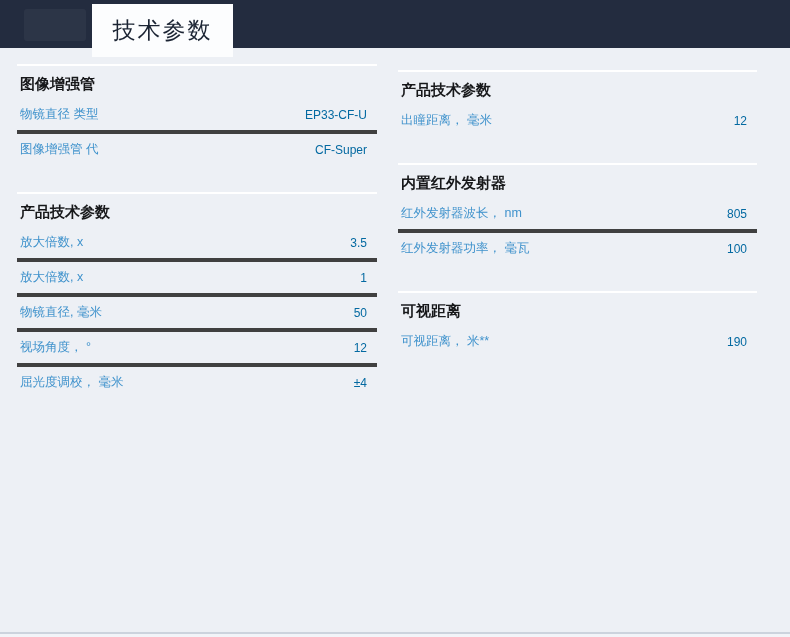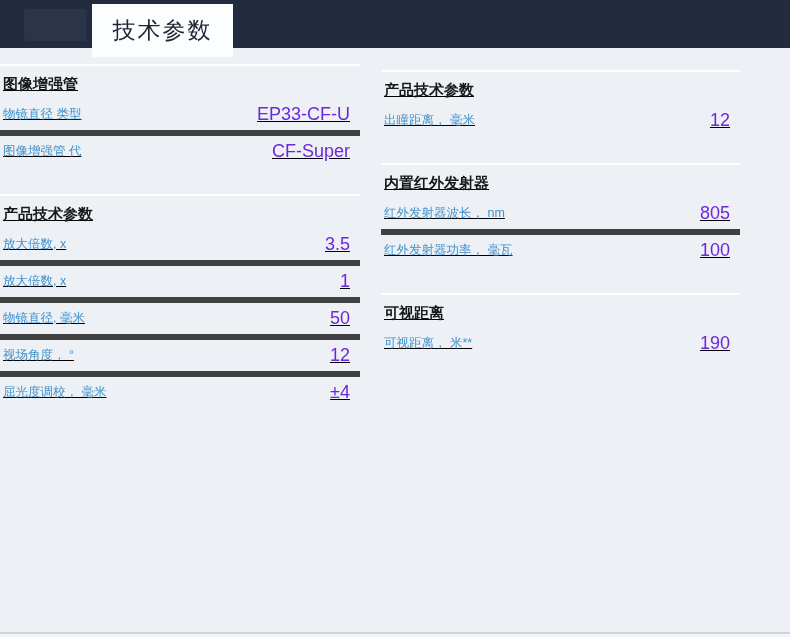--- a/index.html
+++ b/index.html
@@ -3,21 +3,20 @@
 <meta charset="utf-8">
 <style>
   html, body { margin: 0; padding: 0; }
   .page {
     position: relative;
     width: 790px;
     height: 637px;
     background: #edf0f5;
     overflow: hidden;
     font-family: "Liberation Sans", sans-serif;
-    text-decoration: underline;
   }
 
   
   .header-bar {
     position: relative;
     height: 48px;
     background: #232c3f;
   }
   .logo-ghost {
     position: absolute;
@@ -43,20 +42,21 @@
   .title-tab .title-text {
     font-family: "Liberation Serif", serif;
     font-size: 23px;
     letter-spacing: 2px;
     color: #1b2433;
   }
 
   
   .content {
     display: flex;
+    padding-left: 17px;
   }
   .col-left  { width: 360px; margin-right: 21px; margin-top: 16px; }
   .col-right { width: 359px; margin-top: 22px; }
 
   .spec-section {
     border-top: 2px solid #ffffff;
     margin-bottom: 27px;
   }
   .spec-heading {
     margin: 7px 0 0 3px;
@@ -66,29 +66,29 @@
     line-height: 21px;
   }
   .rows { margin-top: 5px; }
   .spec-row {
     display: flex;
     align-items: center;
     justify-content: space-between;
     height: 31px;
     padding: 0 10px 0 3px;
   }
-  .spec-row + .spec-row { border-top: 6px solid #404040; }
+  .spec-row + .spec-row { border-top: 4px solid #404040; }
   .spec-label {
     color: #3f92cc;
     font-size: 12.5px;
     white-space: nowrap;
   }
   .spec-value {
-    color: #6d28d9;
-    font-size: 18px;
+    color: #0369a1;
+    font-size: 12px;
     white-space: nowrap;
     text-align: left;
   }
 
   
   .page-footer {
     position: absolute;
     left: 0;
     bottom: 0;
     width: 100%;

